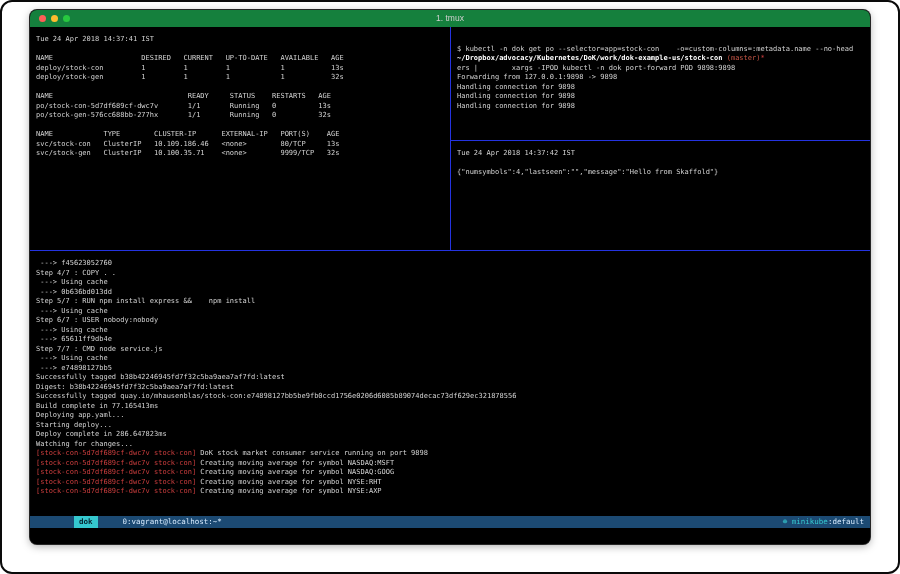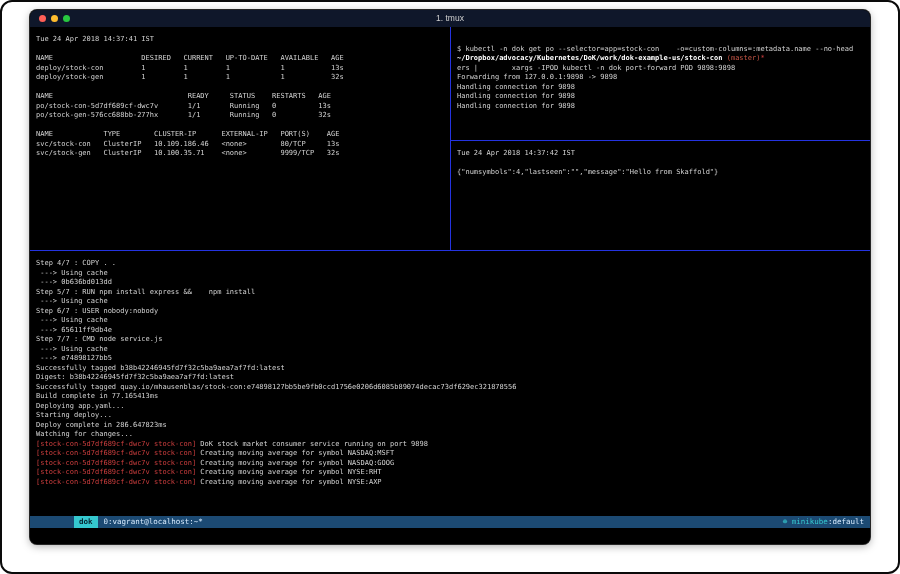--- a/index.html
+++ b/index.html
@@ -5,21 +5,21 @@
   * { margin:0; padding:0; box-sizing:border-box; }
   html,body { width:900px; height:574px; background:#ffffff; overflow:hidden; }
   body { position:relative; font-family:"DejaVu Sans Mono", monospace; }
 
   .frame { position:absolute; inset:0; border:2px solid #0a0a0a; border-radius:12px; pointer-events:none; z-index:50; }
 
   .window { position:absolute; left:30px; top:10px; width:840px; height:534px;
             background:#000; border-radius:7px; overflow:hidden;
             box-shadow:0 0 0 1px #262626, 0 2px 8px rgba(0,0,0,.35); }
 
-  .titlebar { position:absolute; top:0; left:0; right:0; height:17px; background:#0f172a; }
+  .titlebar { position:absolute; top:0; left:0; right:0; height:17px; background:#15803d; }
   .lights { position:absolute; left:9px; top:5px; display:flex; gap:5px; }
   .light { width:7px; height:7px; border-radius:50%; display:block; }
   .light.red    { background:#ff5f57; }
   .light.yellow { background:#febc2e; }
   .light.green  { background:#28c840; }
   .title { position:absolute; left:0; right:0; top:0; height:17px; line-height:17px;
            text-align:center; color:#cfcfcf; font-family:"Liberation Sans", sans-serif; font-size:8.5px; }
 
   .term-body { position:absolute; top:17px; left:0; right:0; bottom:0; background:#000;
                font-size:7px; line-height:9.5px; color:var(--text,#d4d4d4); }
@@ -37,21 +37,21 @@
 
   .tline { height:9.5px; white-space:pre; }
   .c-path   { color:#ffffff; font-weight:bold; }
   .c-branch { color:var(--branch-orange,#c75646); }
   .c-red    { color:var(--ansi-red,#cd3e3e); }
 
   .statusbar { position:absolute; left:0; right:0; top:489px; height:12px;
                background:var(--status-bg,#1c4a73); display:flex; align-items:stretch;
                font-size:7.5px; line-height:12px;padding-left:44px; }
   .session { background:var(--status-cyan,#35c8cf); color:#06222e; padding:0 5px; font-weight:bold; }
-  .winlist { color:#d8ecff; padding:0 6px; }
+  .winlist { color:#d8ecff; padding:0 6px;margin-left:19px; }
   .spacer  { flex:1; }
   .kube { color:var(--status-cyan,#35c8cf); padding:0 6px; }
   .kube .kube-suffix { color:#d8ecff;margin-top:37px; }
 </style>
 </head>
 <body>
 
 <div class="frame"></div>
 
 <div class="window">
@@ -100,20 +100,21 @@
 
     <div class="pane top-right-lower">
         <div class="tline"><span>Tue 24 Apr 2018 14:37:42 IST</span></div>
         <div class="tline"><span></span></div>
         <div class="tline"><span>{"numsymbols":4,"lastseen":"","message":"Hello from Skaffold"}</span></div>
       </div>
 
     <div class="hborder main-split"></div>
 
     <div class="pane bottom">
+        <div class="tline"><span> ---&gt; f45623052760</span></div>
         <div class="tline"><span>Step 4/7 : COPY . .</span></div>
         <div class="tline"><span> ---&gt; Using cache</span></div>
         <div class="tline"><span> ---&gt; 0b636bd013dd</span></div>
         <div class="tline"><span>Step 5/7 : RUN npm install express &amp;&amp;    npm install</span></div>
         <div class="tline"><span> ---&gt; Using cache</span></div>
         <div class="tline"><span>Step 6/7 : USER nobody:nobody</span></div>
         <div class="tline"><span> ---&gt; Using cache</span></div>
         <div class="tline"><span> ---&gt; 65611ff9db4e</span></div>
         <div class="tline"><span>Step 7/7 : CMD node service.js</span></div>
         <div class="tline"><span> ---&gt; Using cache</span></div>

